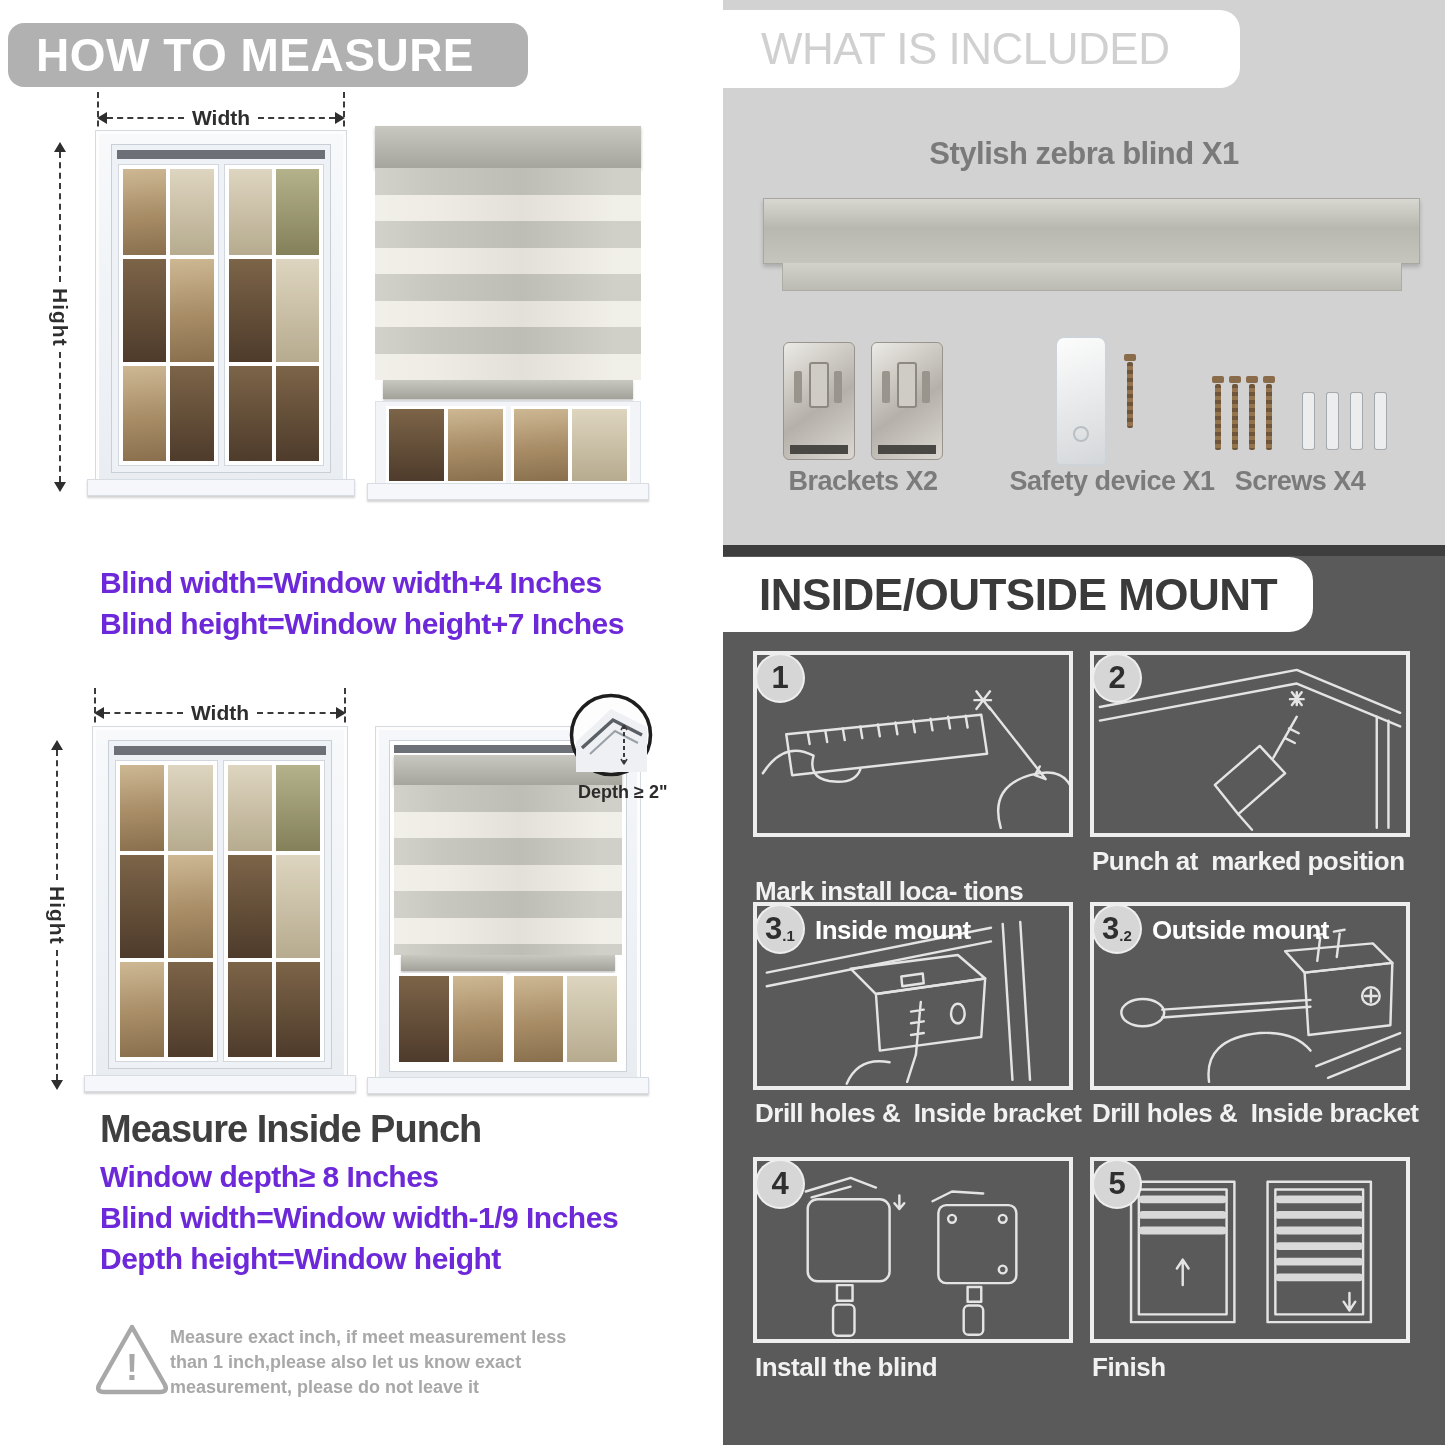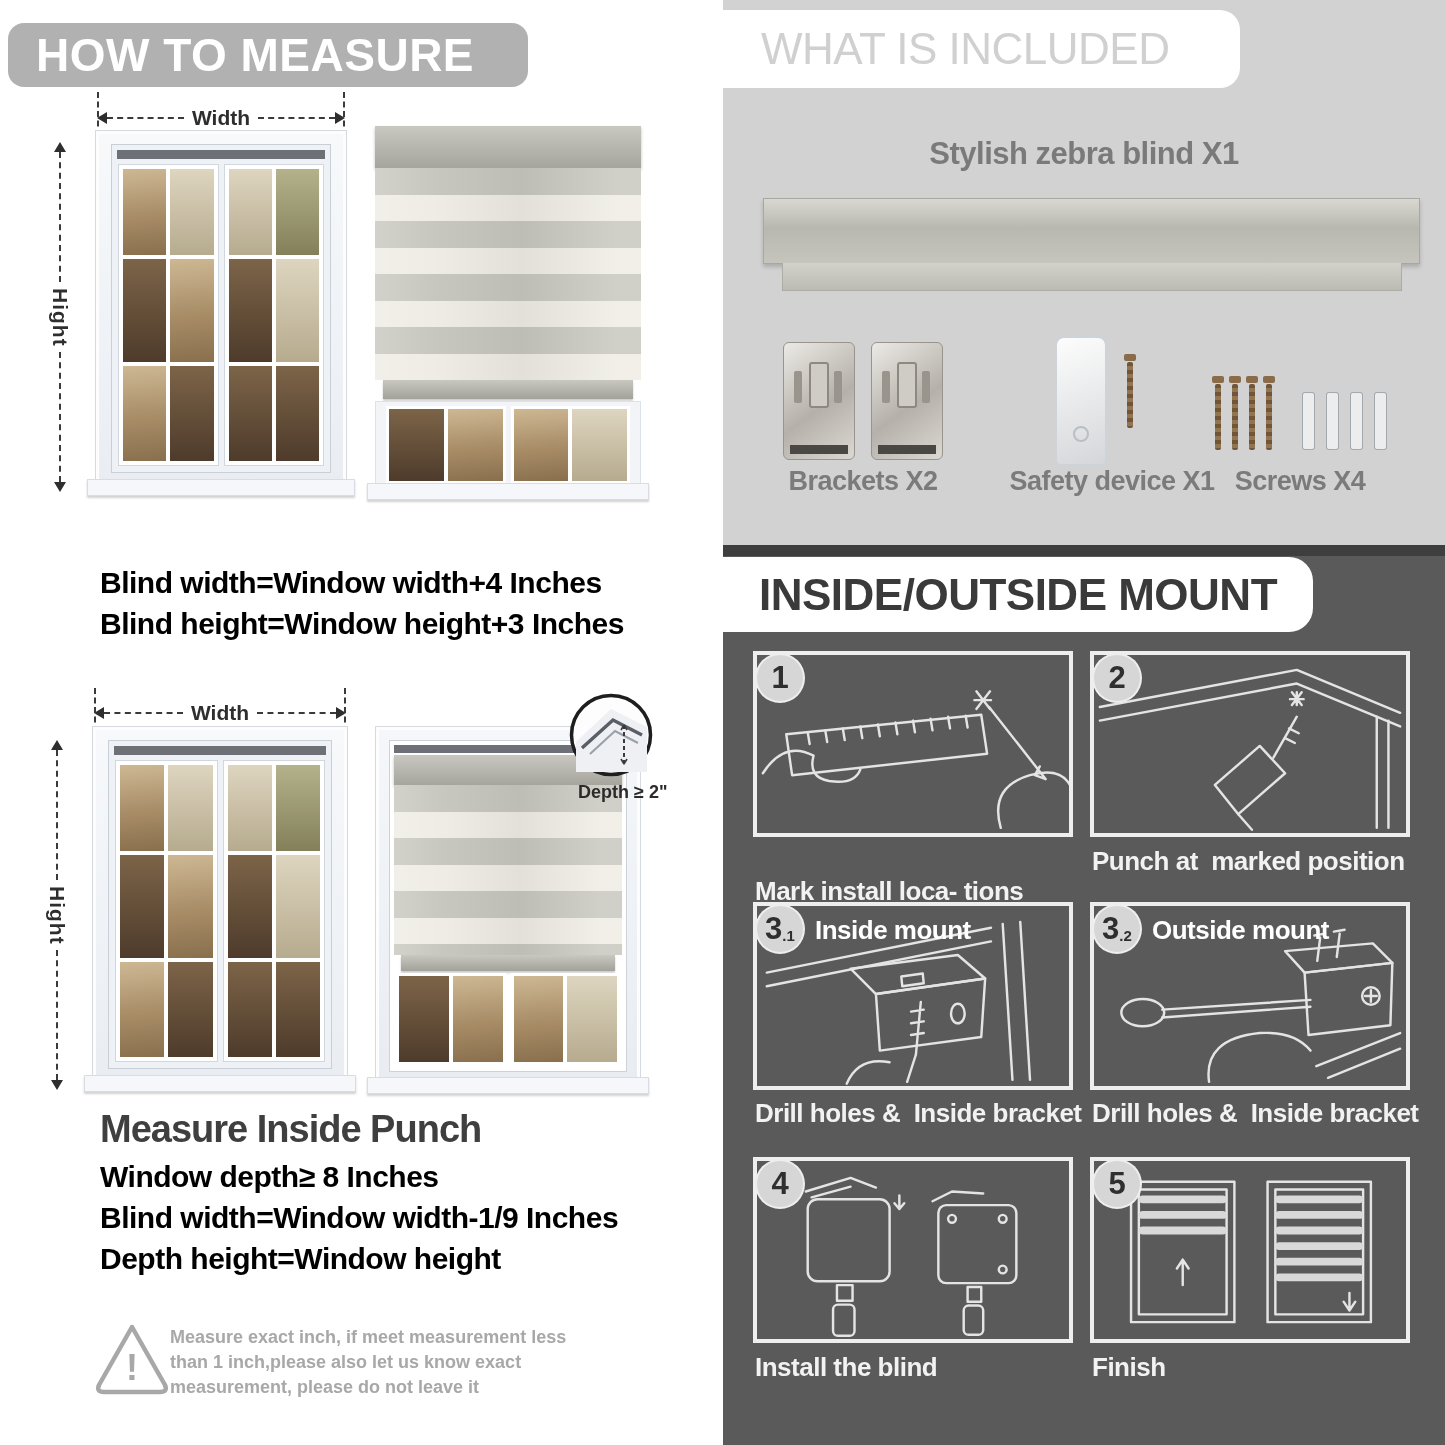--- a/index.html
+++ b/index.html
@@ -5,21 +5,21 @@
   html,body{margin:0;padding:0}
   .page{position:relative;width:1445px;height:1445px;background:#ffffff;
         font-family:"Liberation Sans",sans-serif;overflow:hidden}
   .abs{position:absolute}
 
   
   .banner-left{left:8px;top:23px;width:492px;height:64px;background:#b1b1b1;
     border-radius:16px;color:#fff;font-weight:bold;font-size:46px;line-height:64px;
     padding-left:28px;letter-spacing:.5px}
   .sec-title{font-weight:bold;font-size:38px;color:#3f3f3f;letter-spacing:-1px}
-  .formula{font-weight:bold;font-size:30px;color:#000000;letter-spacing:-.5px}
+  .formula{font-weight:bold;font-size:30px;color:#6d28d9;letter-spacing:-.5px}
 
   
   .winphoto{background:linear-gradient(#f7f9fb,#e9edf2);border:1px solid #d5dae0;
     box-shadow:inset 0 0 0 3px #fdfdfe}
   .win-inner{position:absolute;left:15px;right:15px;top:13px;bottom:20px;
     background:#eef1f5;border:1px solid #c9cfd7;display:flex;gap:5px;padding:6px}
   .win-track{position:absolute;left:5px;right:5px;top:5px;height:9px;background:#6d7077;z-index:2}
   .leaf{flex:1;background:#fff;padding:4px;margin-top:13px;border:1px solid #d2d7dd;
     display:grid;grid-template-columns:1fr 1fr;grid-template-rows:1fr 1.2fr 1.1fr;gap:4px}
   .pane{background-image:linear-gradient(90deg,rgba(255,255,255,.22),rgba(255,255,255,0) 30%,rgba(0,0,0,.12) 85%)}
@@ -182,21 +182,21 @@
         <div class="ob-leaf">
             <div class="pane pA"></div>
             <div class="pane pD"></div>
           </div>
       </div>
       <div class="sill"></div>
     </div>
   </div>
 
   <div class="abs formula" style="left:100px;top:566px">Blind width=Window width+4 Inches</div>
-  <div class="abs formula" style="left:100px;top:607px">Blind height=Window height+3 Inches</div>
+  <div class="abs formula" style="left:100px;top:607px">Blind height=Window height+7 Inches</div>
 
   <div class="abs harrow" style="left:94px;top:701px;width:252px">
     <span class="tri-l"></span>
     <span class="dash"></span>
     <span class="lbl">Width</span>
     <span class="dash"></span>
     <span class="tri-r"></span>
   </div>
   <div class="abs vtick" style="left:94px;top:688px"></div>
   <div class="abs vtick" style="left:344px;top:688px"></div>

